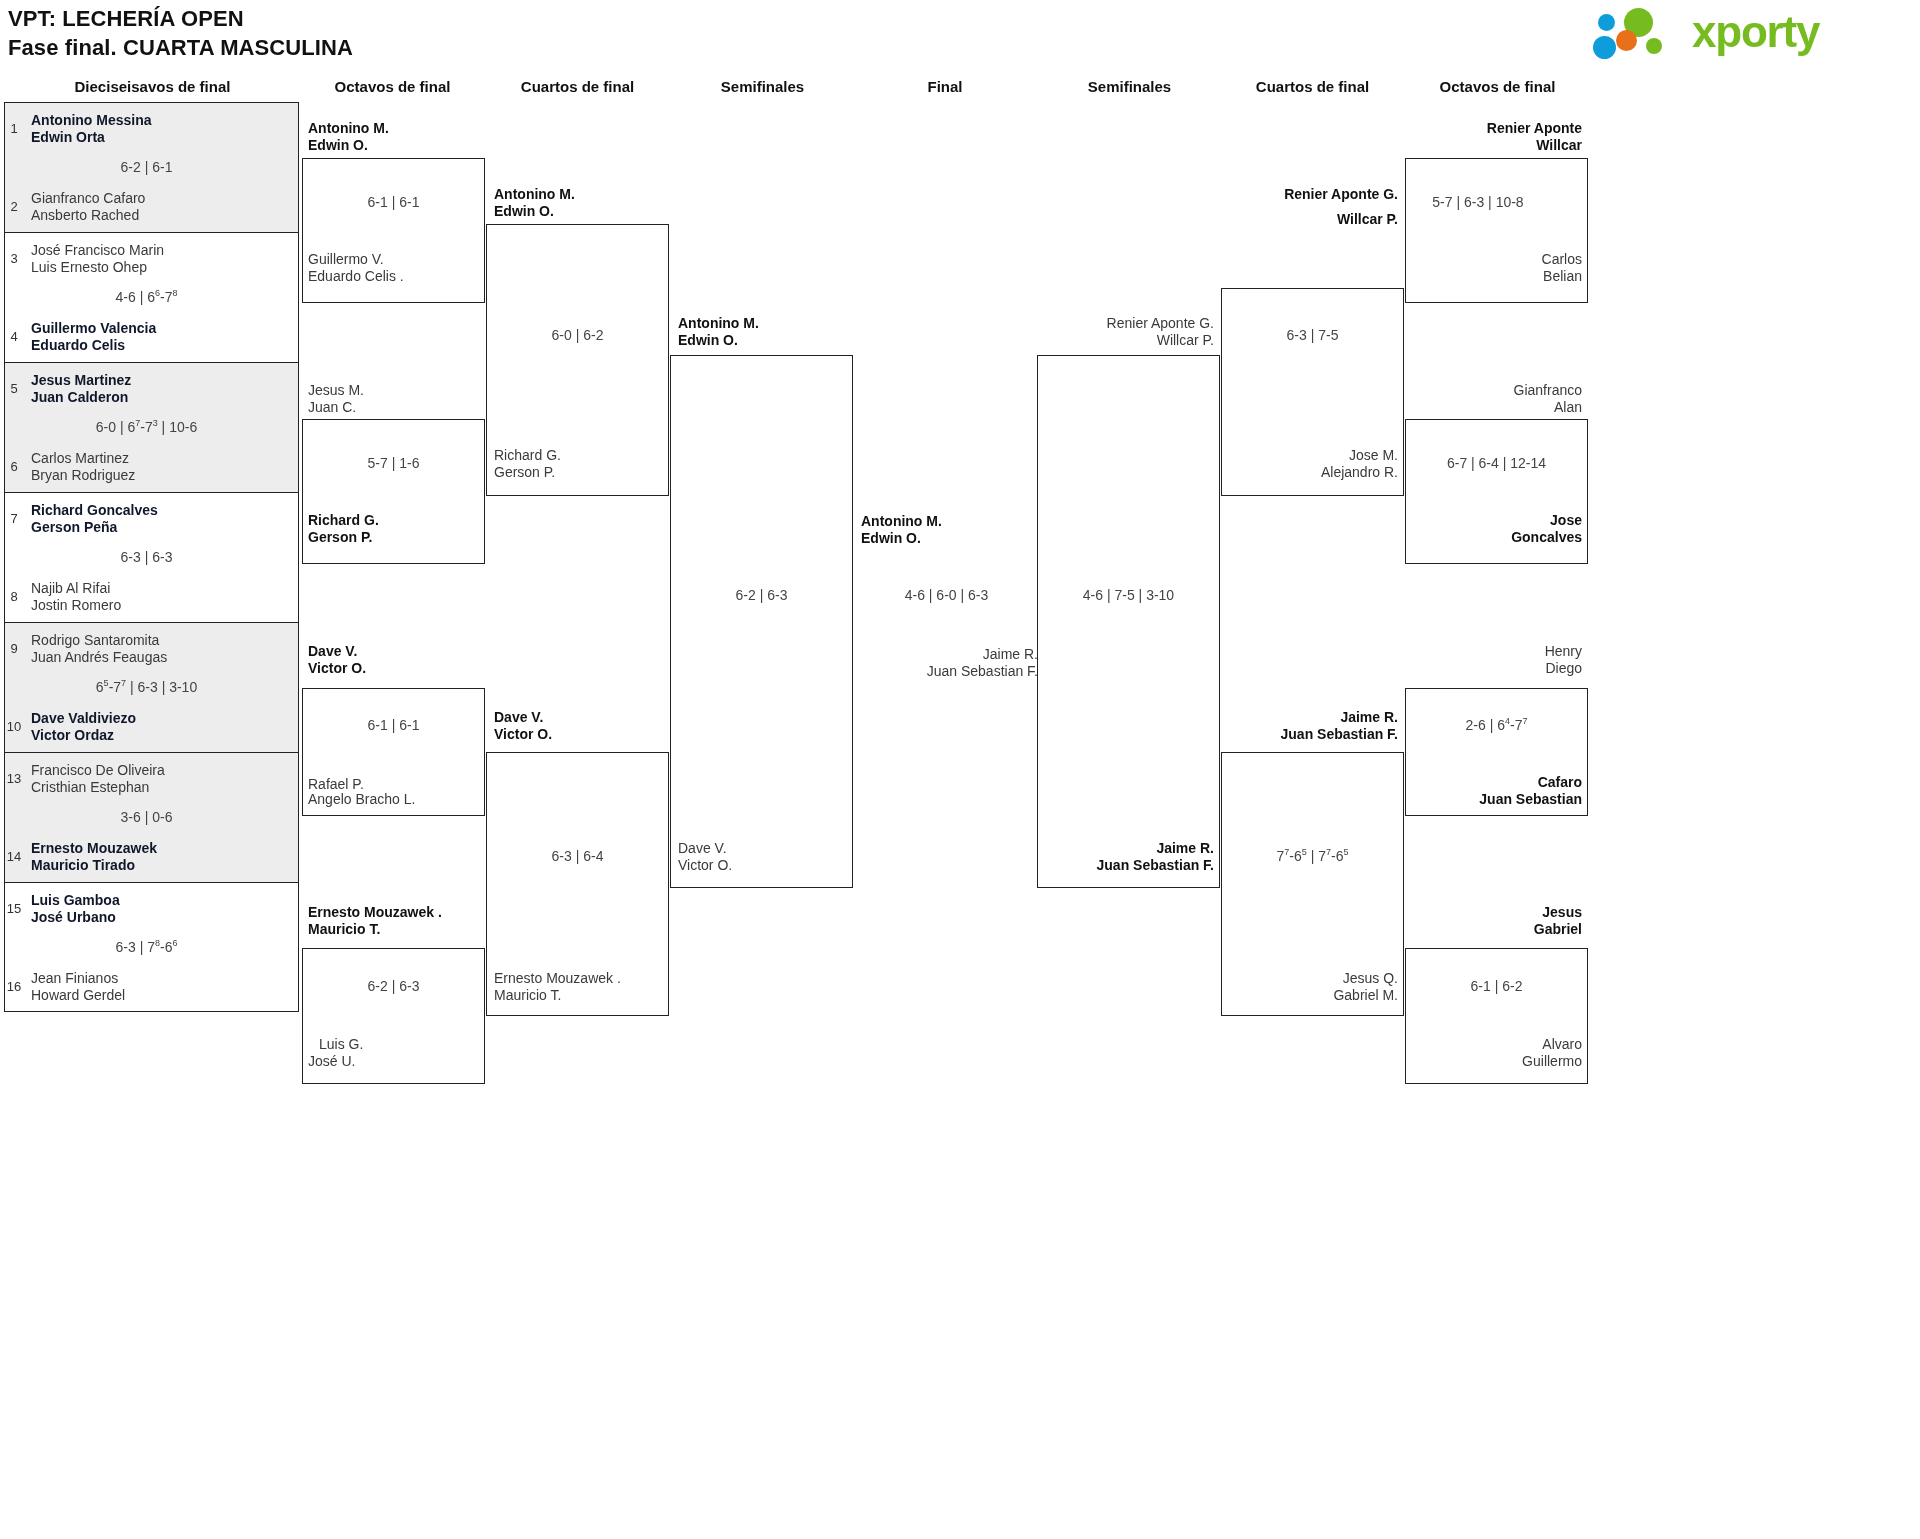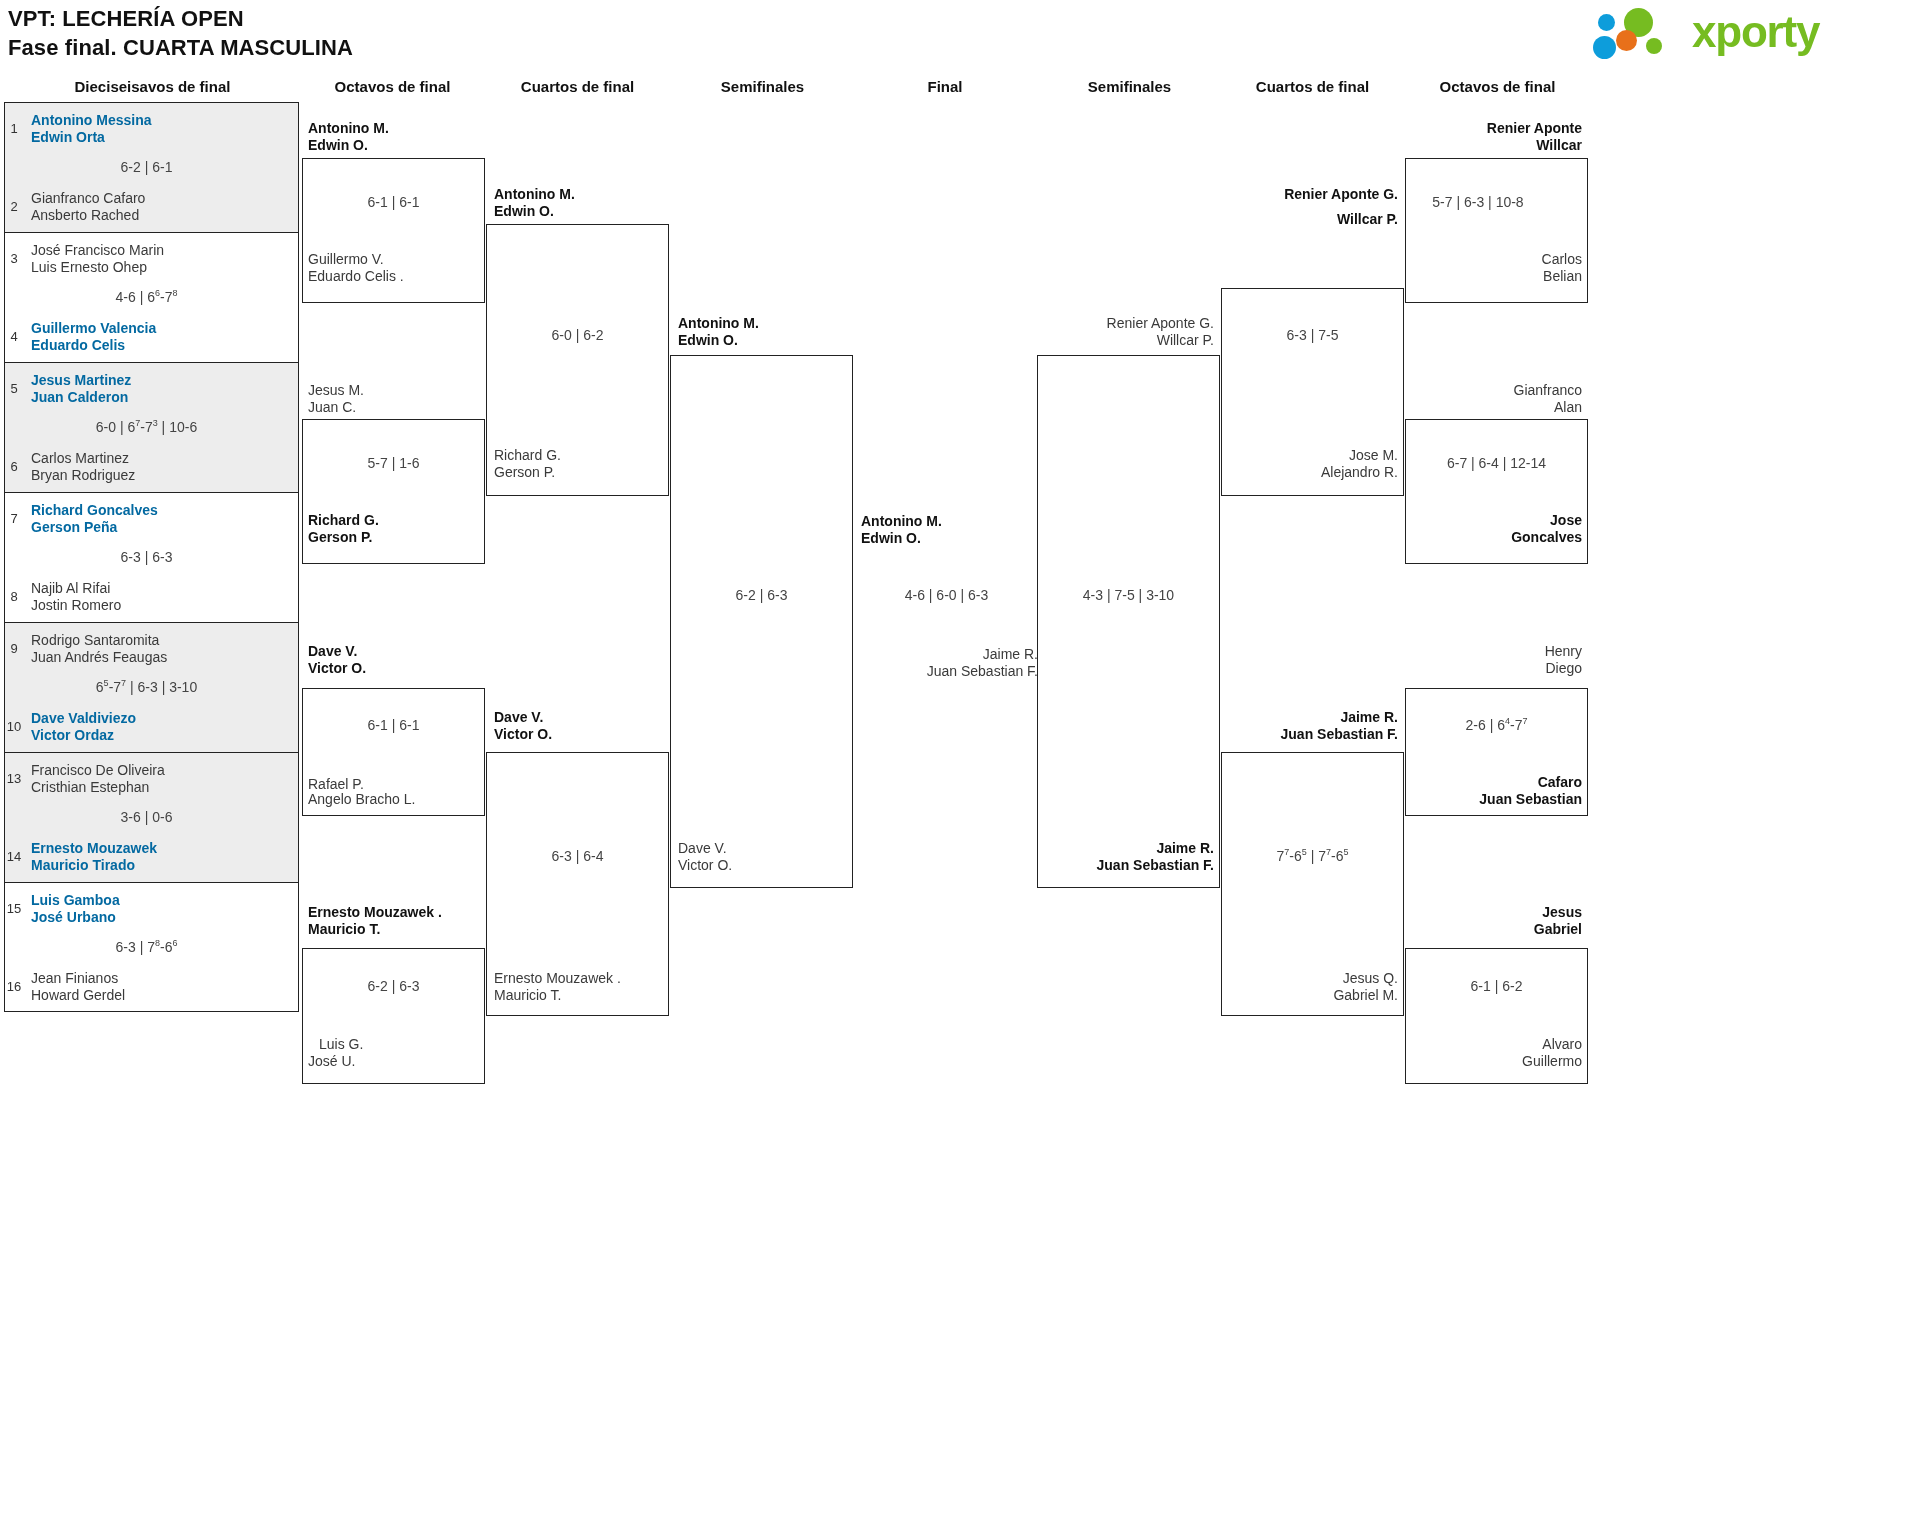--- a/index.html
+++ b/index.html
@@ -32,21 +32,21 @@
                border-top:1.6px solid #222; border-left:1.6px solid #222; border-right:1.6px solid #222; }
   .seed-pair.last { border-bottom:1.6px solid #222; }
   .seed-pair.shaded { background:#ededed; }
   .seed-line { position:absolute; left:6px; width:285px; }
   .seed-line.top { top:9px; }
   .seed-line.bot { top:87px; }
   .seed-num { position:absolute; left:0px; font-size:13px; color:#333; width:18px; text-align:center; }
   .seed-num.top { top:18px; }
   .seed-num.bot { top:96px; }
   .seed-names { margin-left:20px; font-size:14px; line-height:17px; color:#3a3a3a; }
-  .seed-names.win { color:#0369a1; font-weight:700; }
+  .seed-names.win { color:#0f172a; font-weight:700; }
   .seed-score { position:absolute; left:0; right:10px; top:56px; text-align:center;
                 font-size:14px; color:#444; }
 
   
   .conn { position:absolute; border-color:#222; }
   .box  { position:absolute; border:1.6px solid #222; }
 
   .nm { position:absolute; font-size:14px; line-height:17px; color:#3a3a3a; white-space:nowrap; }
   .nm.win { color:#111; font-weight:700; }
   .nm.r { text-align:right; }
@@ -237,21 +237,21 @@
   <div class="conn" style="left:852px; top:490px; width:0; height:398px; border-left:1.6px solid #222;"></div>
   <div class="nm win" style="left:861px; top:513px;">Antonino M.</div>
   <div class="nm win" style="left:861px; top:530px;">Edwin O.</div>
   <div class="sc" style="left:855px; width:183px; top:587px;">4-6 | 6-0 | 6-3</div>
   <div class="nm r" style="left:855px; width:183px; top:646px; text-align:right;">Jaime R.</div>
   <div class="nm r" style="left:855px; width:183px; top:663px; text-align:right;">Juan Sebastian F.</div>
 
   <div class="box" style="left:1037px; top:355px; width:183px; height:533px;"></div>
   <div class="nm r" style="left:1037px; width:177px; top:315px; text-align:right;">Renier Aponte G.</div>
   <div class="nm r" style="left:1037px; width:177px; top:332px; text-align:right;">Willcar P.</div>
-  <div class="sc" style="left:1037px; width:183px; top:587px;">4-3 | 7-5 | 3-10</div>
+  <div class="sc" style="left:1037px; width:183px; top:587px;">4-6 | 7-5 | 3-10</div>
   <div class="nm r win" style="left:1037px; width:177px; top:840px; text-align:right;">Jaime R.</div>
   <div class="nm r win" style="left:1037px; width:177px; top:857px; text-align:right;">Juan Sebastian F.</div>
 
   <div class="box" style="left:1221px; top:288px; width:183px; height:208px;"></div>
   <div class="nm r win" style="left:1221px; width:177px; top:186px; text-align:right;">Renier Aponte G.</div>
   <div class="nm r win" style="left:1221px; width:177px; top:211px; text-align:right;">Willcar P.</div>
   <div class="sc" style="left:1221px; width:183px; top:327px;">6-3 | 7-5</div>
   <div class="nm r" style="left:1221px; width:177px; top:447px; text-align:right;">Jose M.</div>
   <div class="nm r" style="left:1221px; width:177px; top:464px; text-align:right;">Alejandro R.</div>
 

